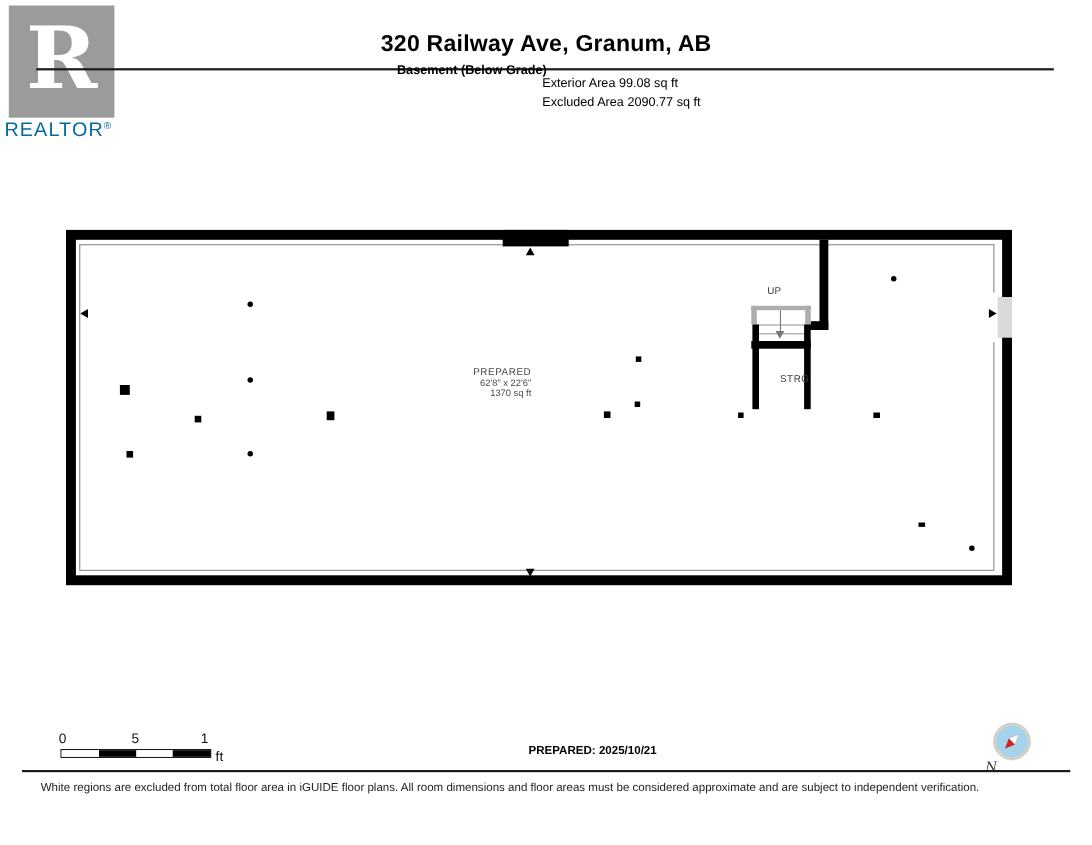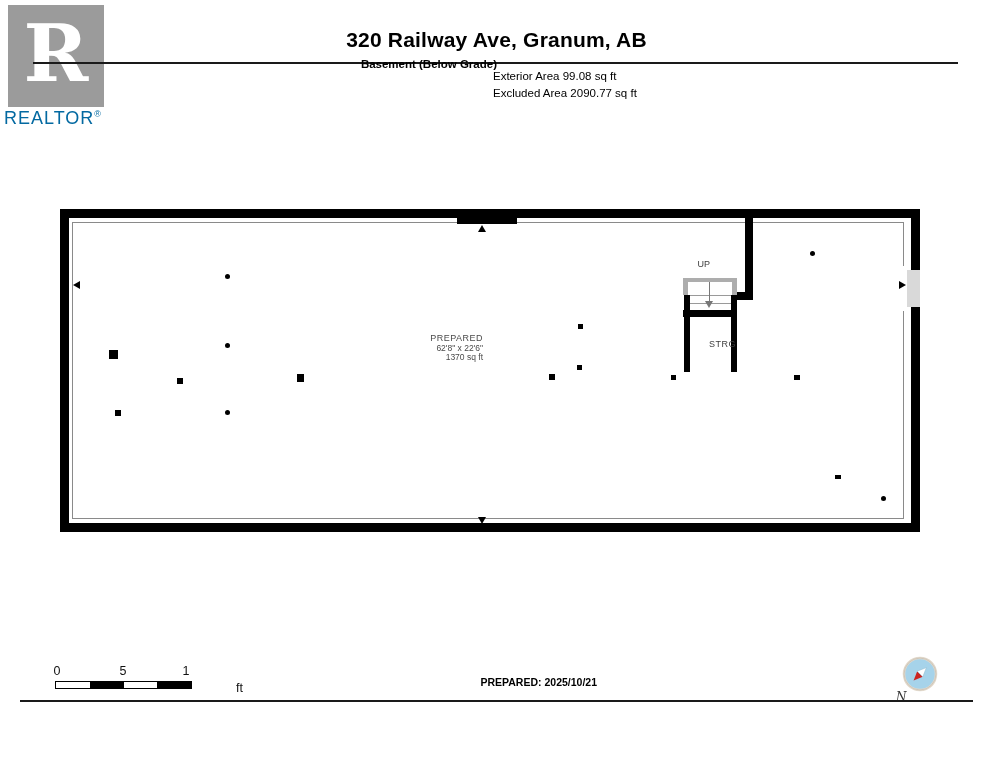--- a/index.html
+++ b/index.html
@@ -50,21 +50,21 @@
 
   .post{position:absolute;background:#000;}
   .post.dot{border-radius:50%;}
 
   
   .scale-num{position:absolute;top:664px;width:30px;text-align:center;font-size:12.5px;color:#111;}
   .scale-bar{position:absolute;left:55px;top:681px;width:137px;height:8px;border:1.5px solid #000;
              box-sizing:border-box;display:flex;}
   .scale-bar .seg{flex:1 1 0;}
   .seg-w{background:#fff;} .seg-b{background:#000;}
-  .scale-unit{position:absolute;left:196px;top:681px;font-size:12.5px;color:#111;margin-left:40px;}
+  .scale-unit{position:absolute;left:196px;top:681px;font-size:12.5px;color:#111;}
   .prepared{position:absolute;left:397px;top:676px;width:200px;text-align:right;
             font-size:10.5px;font-weight:bold;}
   .compass{position:absolute;left:902px;top:656px;width:36px;height:36px;}
   .compass-n{position:absolute;left:896px;top:690px;font-size:12px;font-style:italic;
              font-family:"DejaVu Serif",serif;color:#333;}
   .footer-rule{position:absolute;left:20px;top:700px;width:953px;height:2px;background:#1a1a1a;}
   .disclaimer{position:absolute;left:37px;top:710px;width:930px;font-size:10.5px;color:#1e1e1e;}
 </style>
 </head>
 <body>
@@ -159,14 +159,15 @@
     <svg width="36" height="36" viewBox="0 0 36 36">
       <circle cx="18" cy="18" r="16" fill="#a6d3ea" stroke="#e2d9cb" stroke-width="2.5"></circle>
       <circle cx="18" cy="18" r="16" fill="none" stroke="#c9c2b6" stroke-width="0.8"></circle>
       <polygon points="11.6,24.4 20.8,20.8 15.2,15.2" fill="#cc2420"></polygon>
       <polygon points="24.4,11.6 20.8,20.8 15.2,15.2" fill="#ffffff" stroke="#8fb8cc" stroke-width="0.5"></polygon>
     </svg>
   </div>
   <div class="compass-n">N</div>
 
   <div class="footer-rule"></div>
+  <div class="disclaimer">White regions are excluded from total floor area in iGUIDE floor plans. All room dimensions and floor areas must be considered approximate and are subject to independent verification.</div>
 
 </div>
 
 </body></html>

